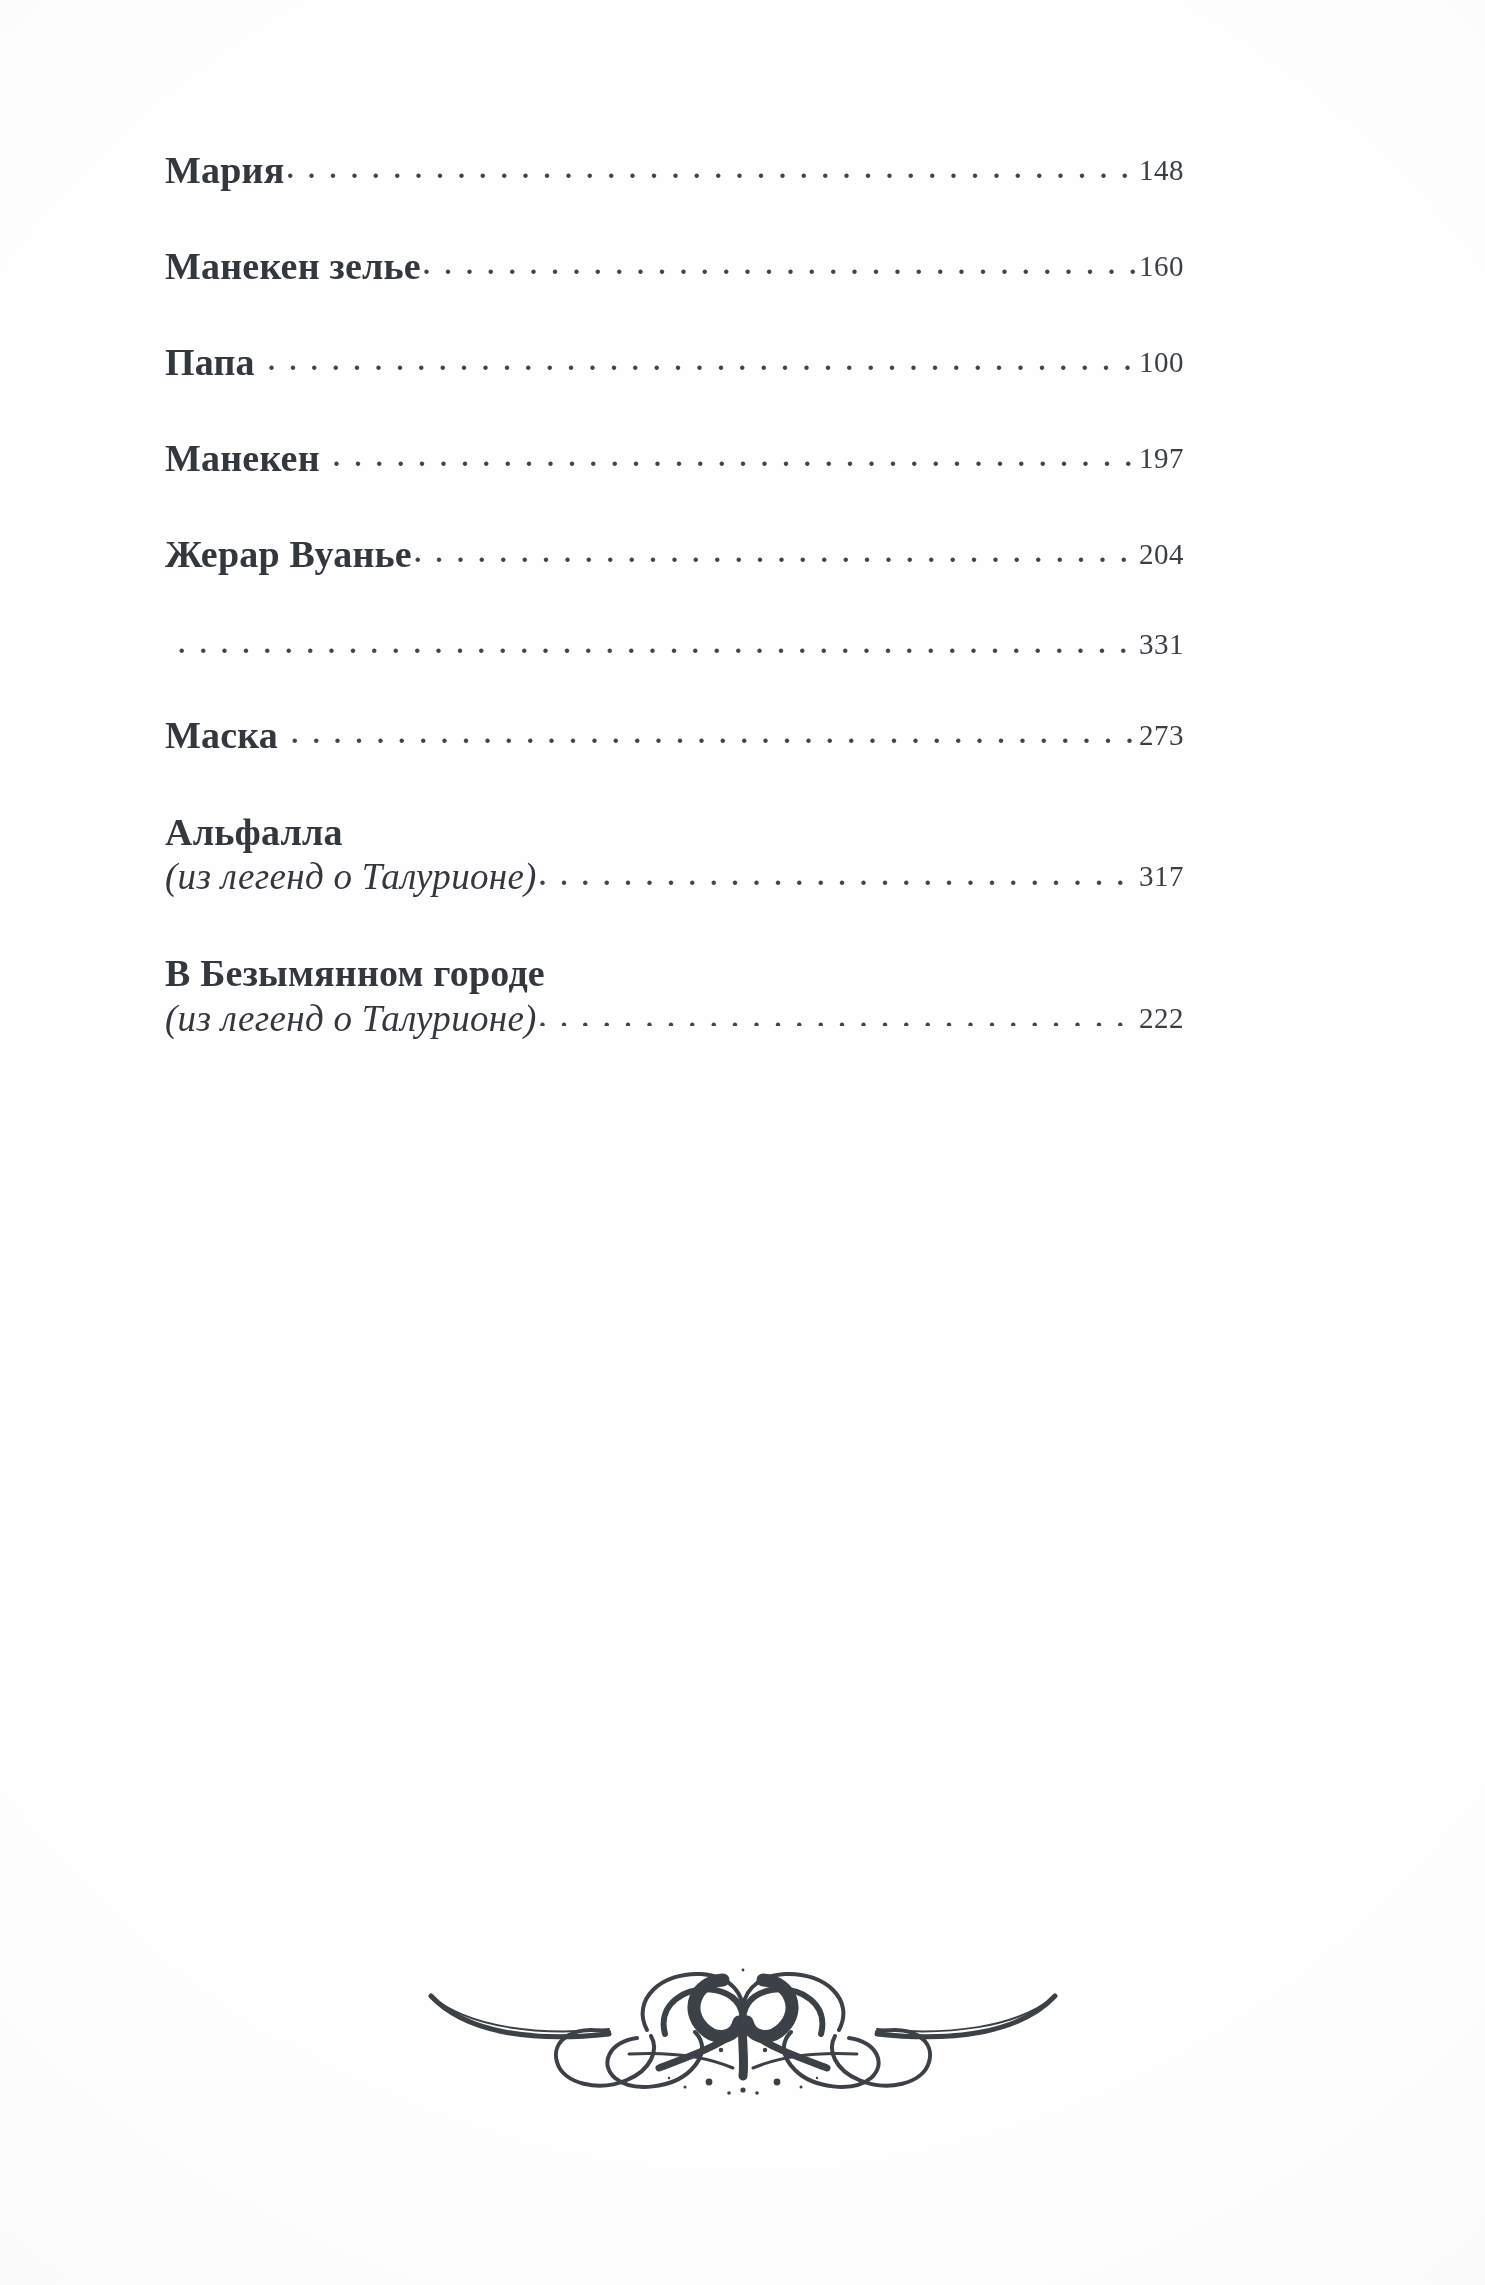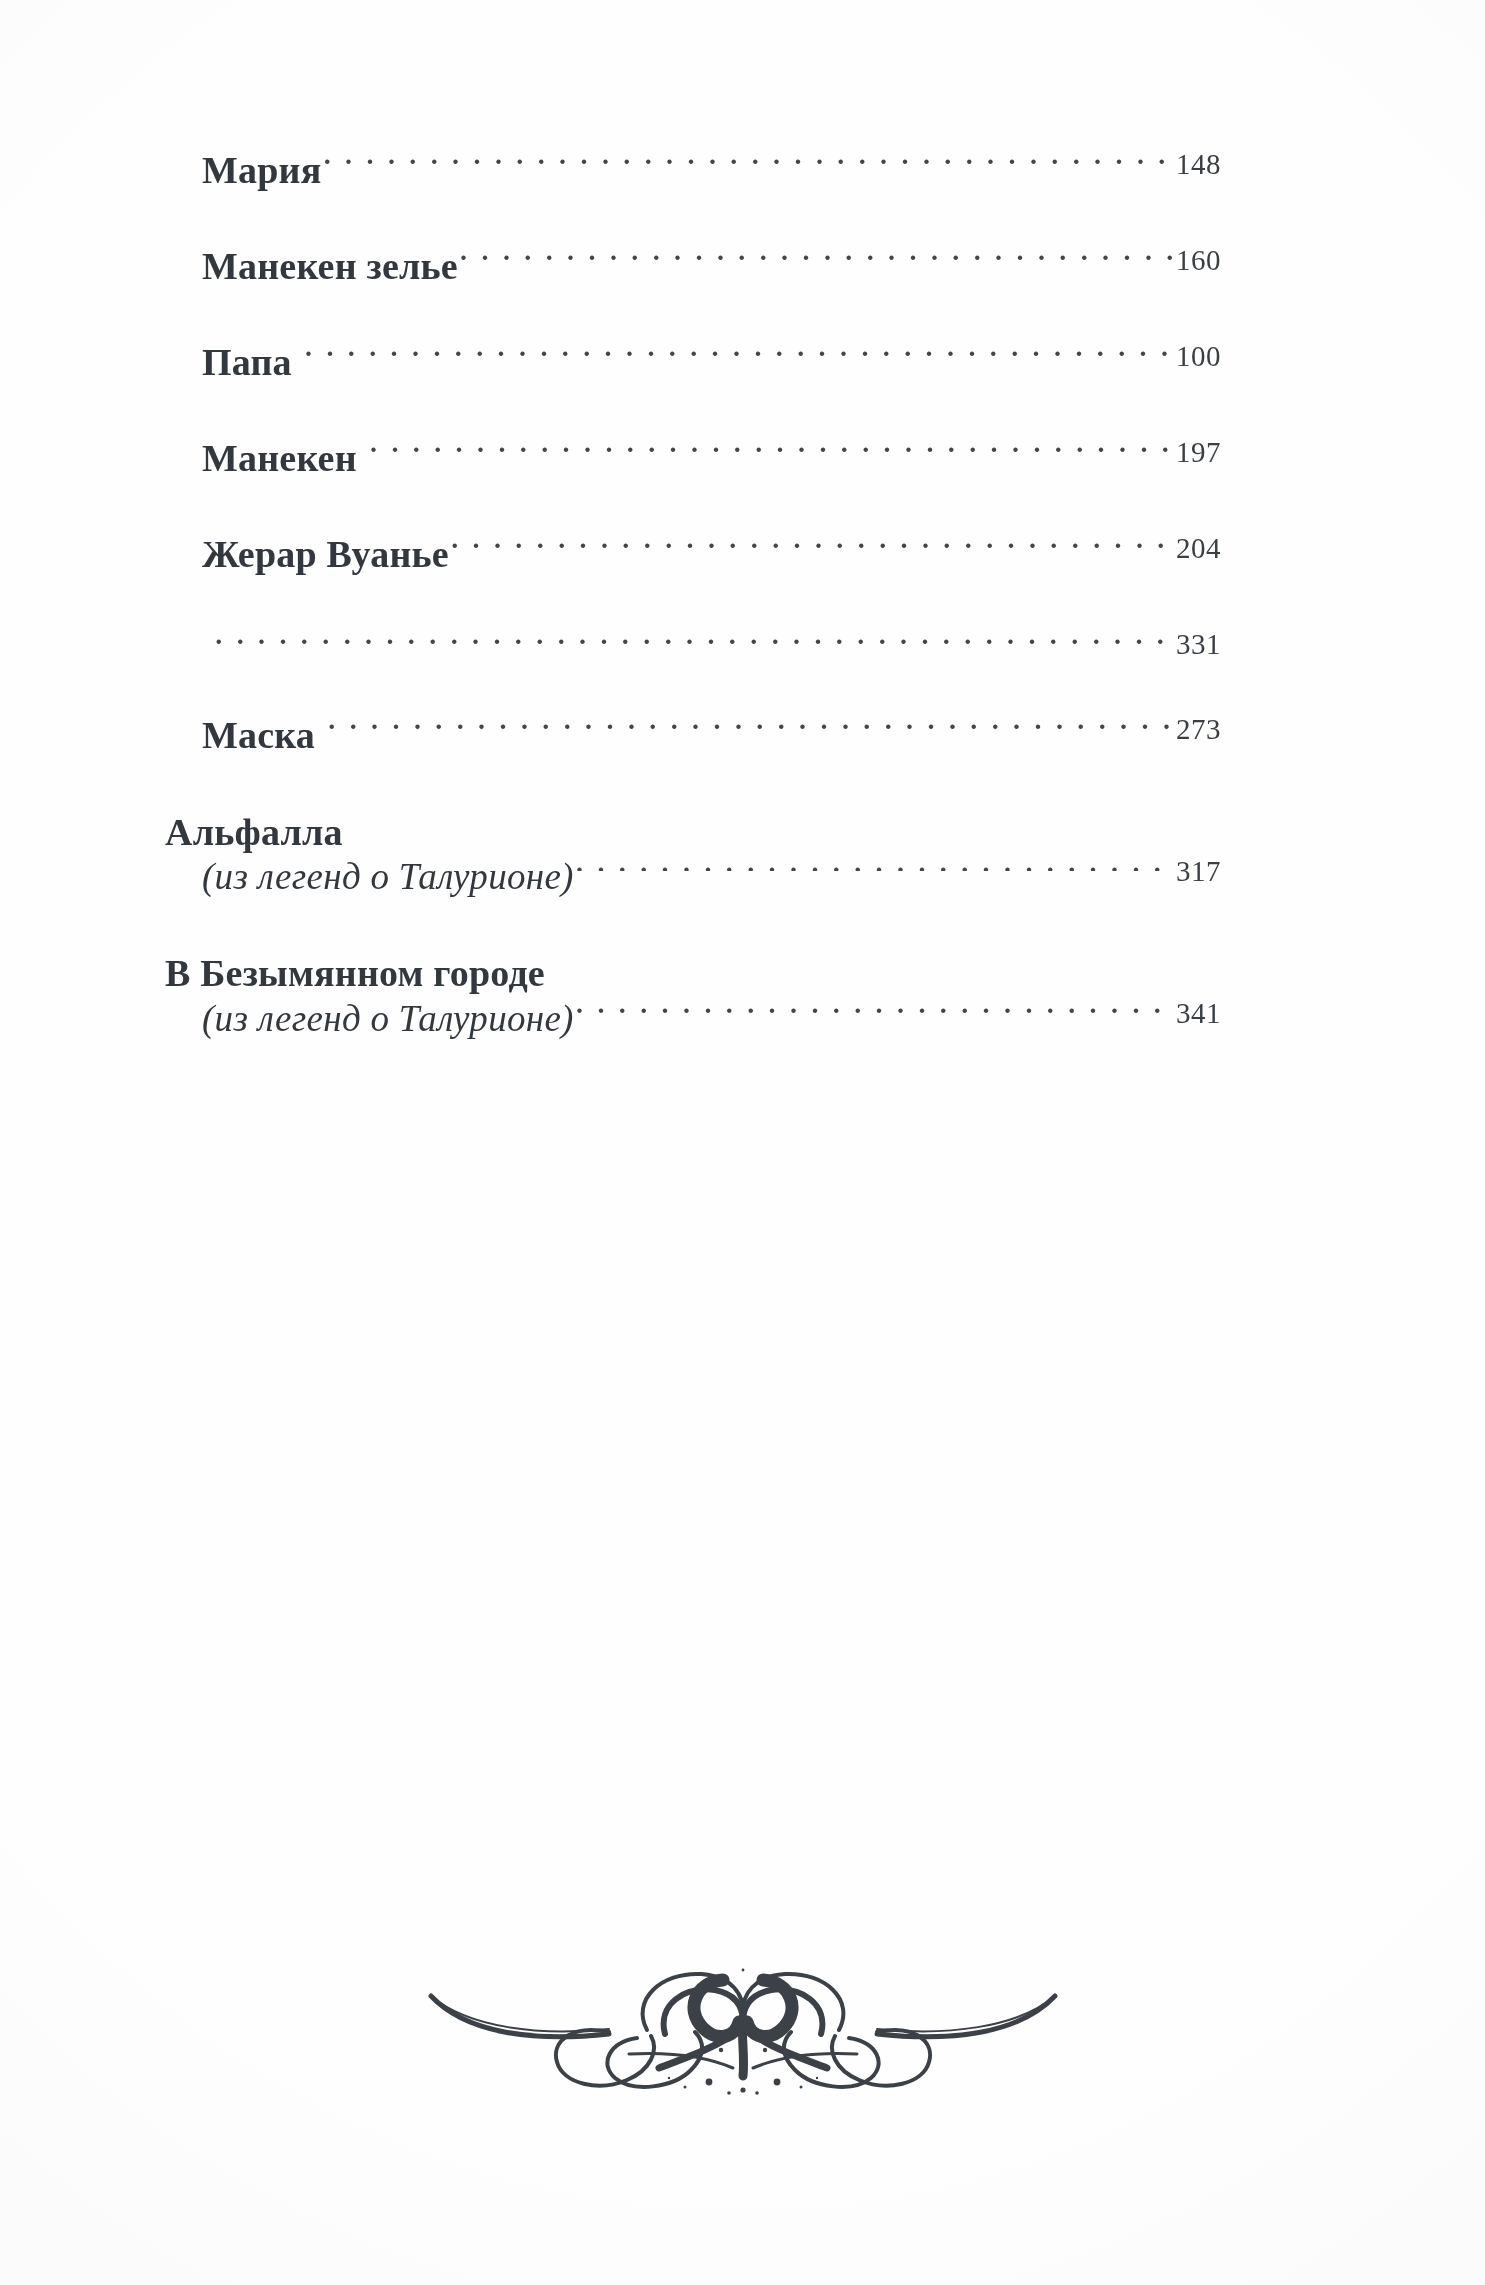--- a/index.html
+++ b/index.html
@@ -41,23 +41,22 @@
     white-space: nowrap;
   }
 
   .entry {
     margin-bottom: 52px;
   }
 
   
   .row {
     display: flex;
-    align-items: flex-start;
+    align-items: center;
     width: 100%;
-    margin-left: 37px;
   }
 
   .row-label {
     font-size: 38px;
     font-weight: bold;
     color: #33373e;
     letter-spacing: 0.2px;
     white-space: nowrap;
     flex: 0 0 auto;
   }
@@ -188,21 +187,21 @@
             <span class="row-label subtitle">(из легенд о Талурионе)</span>
             <span class="leaders"></span>
             <span class="row-page">317</span>
           </div>
         </div>
         <div class="entry">
           <div class="entry-title">В Безымянном городе</div>
           <div class="row">
             <span class="row-label subtitle">(из легенд о Талурионе)</span>
             <span class="leaders"></span>
-            <span class="row-page">341</span>
+            <span class="row-page">222</span>
           </div>
         </div>
       </div>
 
   </div>
 
   <div class="ornament">
     <svg viewBox="0 0 640 170" xmlns="http://www.w3.org/2000/svg">
       <g fill="none" stroke="#3c4047" stroke-linecap="round">
 

